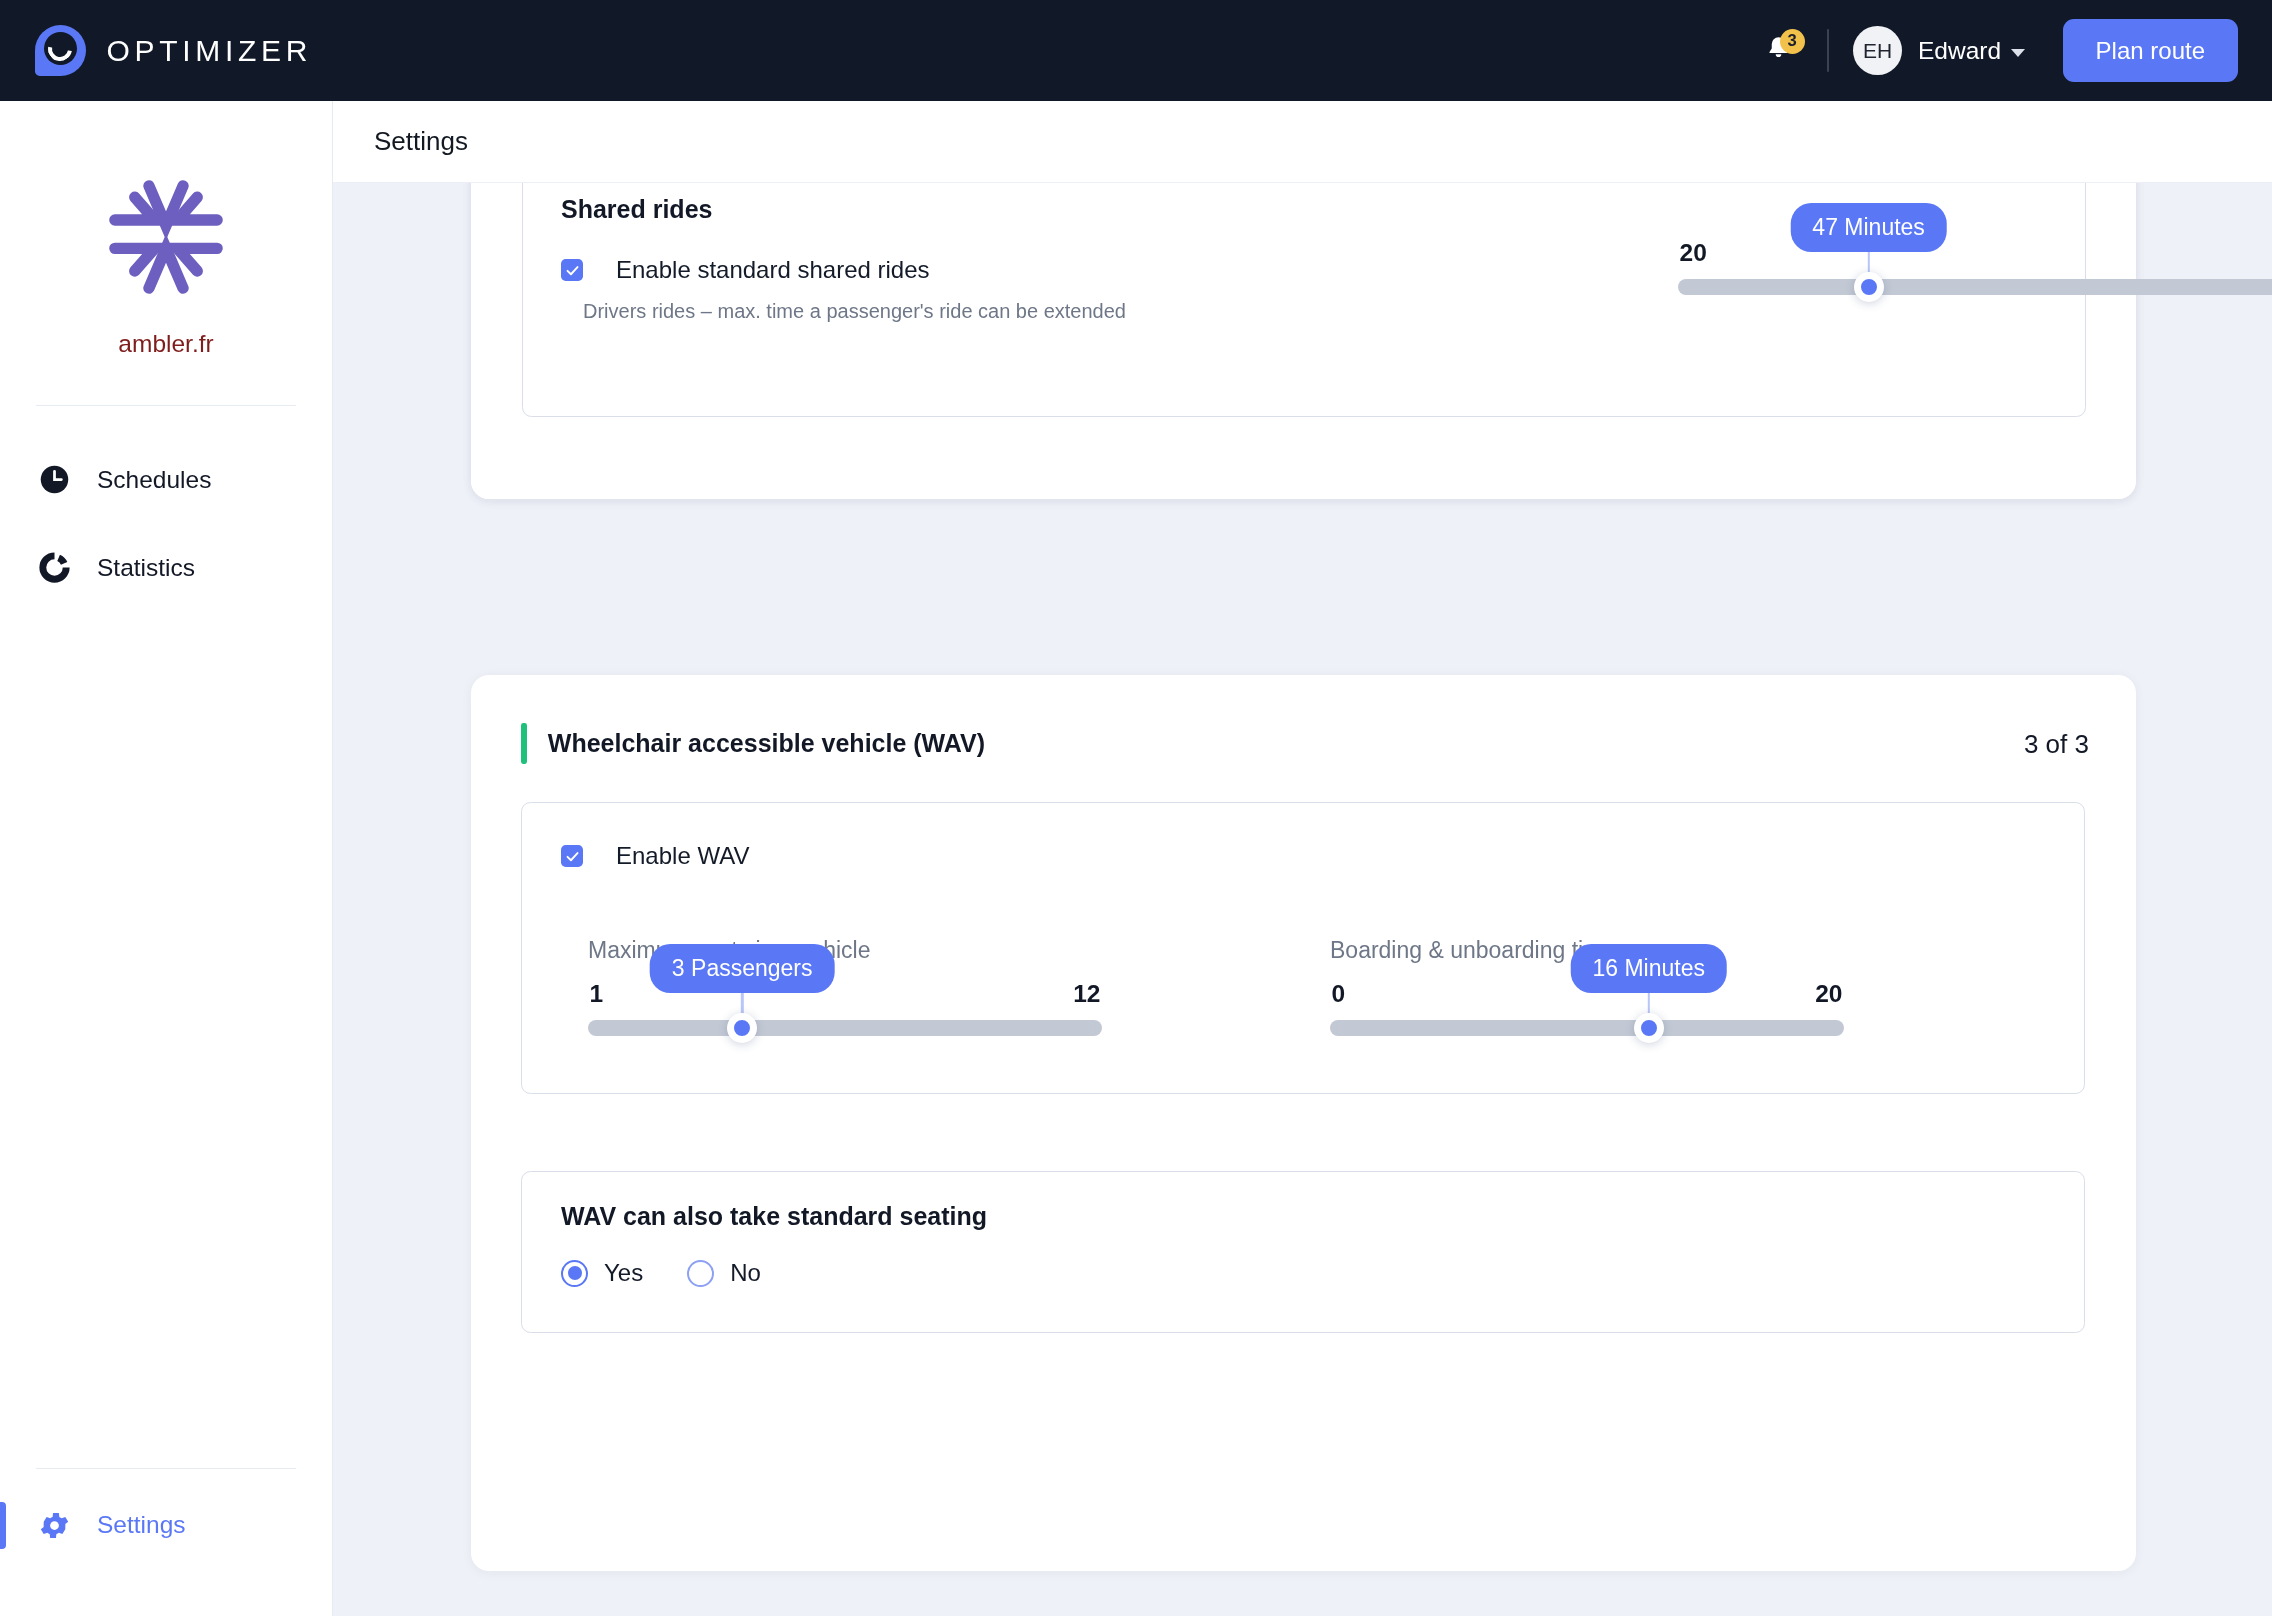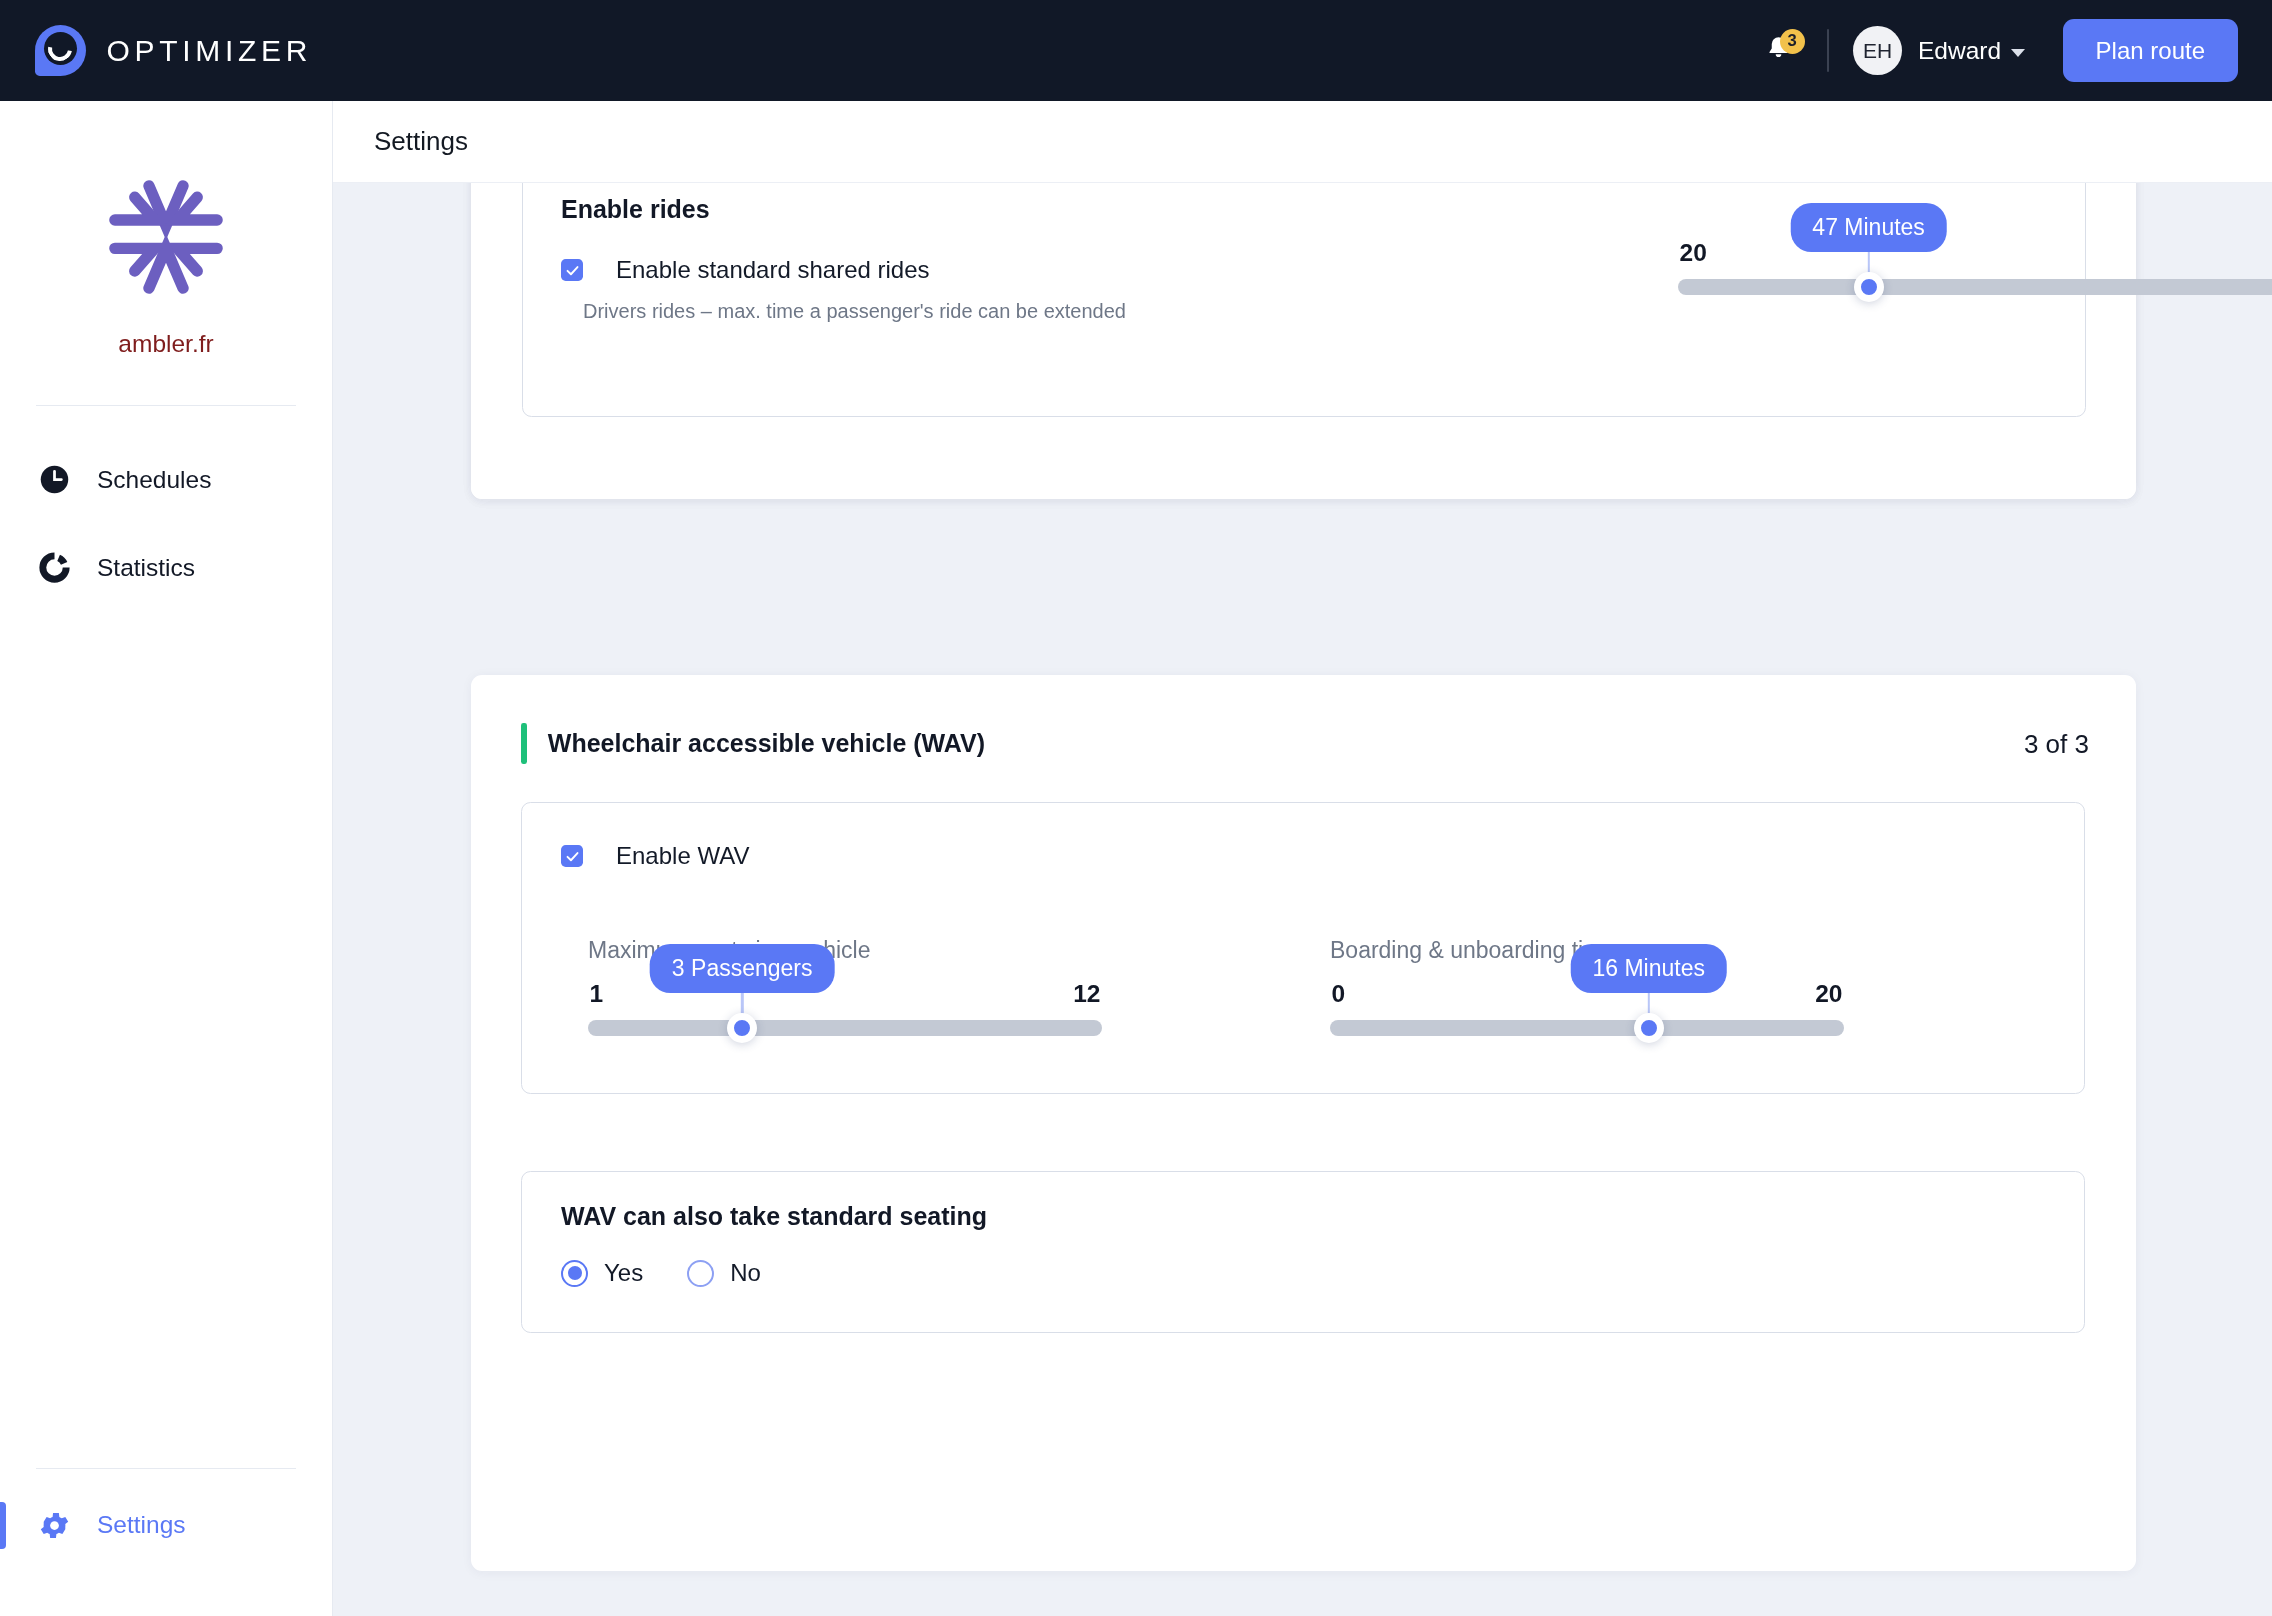--- a/index.html
+++ b/index.html
@@ -100,21 +100,21 @@
     border-bottom: 0.8px solid #eceff5;
   }
   .page-title { font-size: 26px; color: #131922; margin-left: 41px; }
 
   .content {
     position: absolute; top: 183px; left: 333px; width: 1940px; height: 1433px;
     background: #eef1f7; overflow: hidden;
   }
 
   .panel {
-    position: absolute; background: #ffffff; border-radius: 11px;
+    position: absolute; background: #ffffff; border-radius: 18px;
     box-shadow: 0 1.6px 11px rgba(30,45,80,0.05);
   }
   .panel-a { left: 138px; top: -126px; width: 1665px; height: 442px; }
   .panel-b { left: 138px; top: 492px; width: 1665px; height: 896px; }
 
   .inner-card {
     position: absolute; border: 0.8px solid #d9dee8; border-radius: 9.5px; background: #ffffff;
   }
 
   .opt-text { position: absolute; left: 93px; top: 17.4px; font-size: 23px; color: #1a2030; }
@@ -266,21 +266,21 @@
 
   <div class="panel panel-a">
     <div class="inner-card" style="left:51px; top:282px; width:1564px; height:88px;">
       <div class="opt-text">Minimize number of drivers and driven distance (Optimize)</div>
     </div>
   </div>
 
   <div class="panel" style="left:138px; top:-126px; width:1665px; height:442px;"></div>
 
   <div class="inner-card" style="left:189px; top:-16.6px; width:1564px; height:251px; z-index:3;">
-    <div class="card-title" style="position:absolute;left:38px;top:28px;">Enable rides</div>
+    <div class="card-title" style="position:absolute;left:38px;top:28px;">Shared rides</div>
 
     <div class="chk-row" style="position:absolute;left:38px;top:89px;">
       <span class="chk">
         <svg viewBox="0 0 24 24">
             <path d="M4 12.5 9.5 18 20 6.5" stroke="#ffffff" stroke-width="3" fill="none" stroke-linecap="round" stroke-linejoin="round"></path>
           </svg>
       </span>
       <span class="chk-label">Enable standard shared rides</span>
     </div>
 

